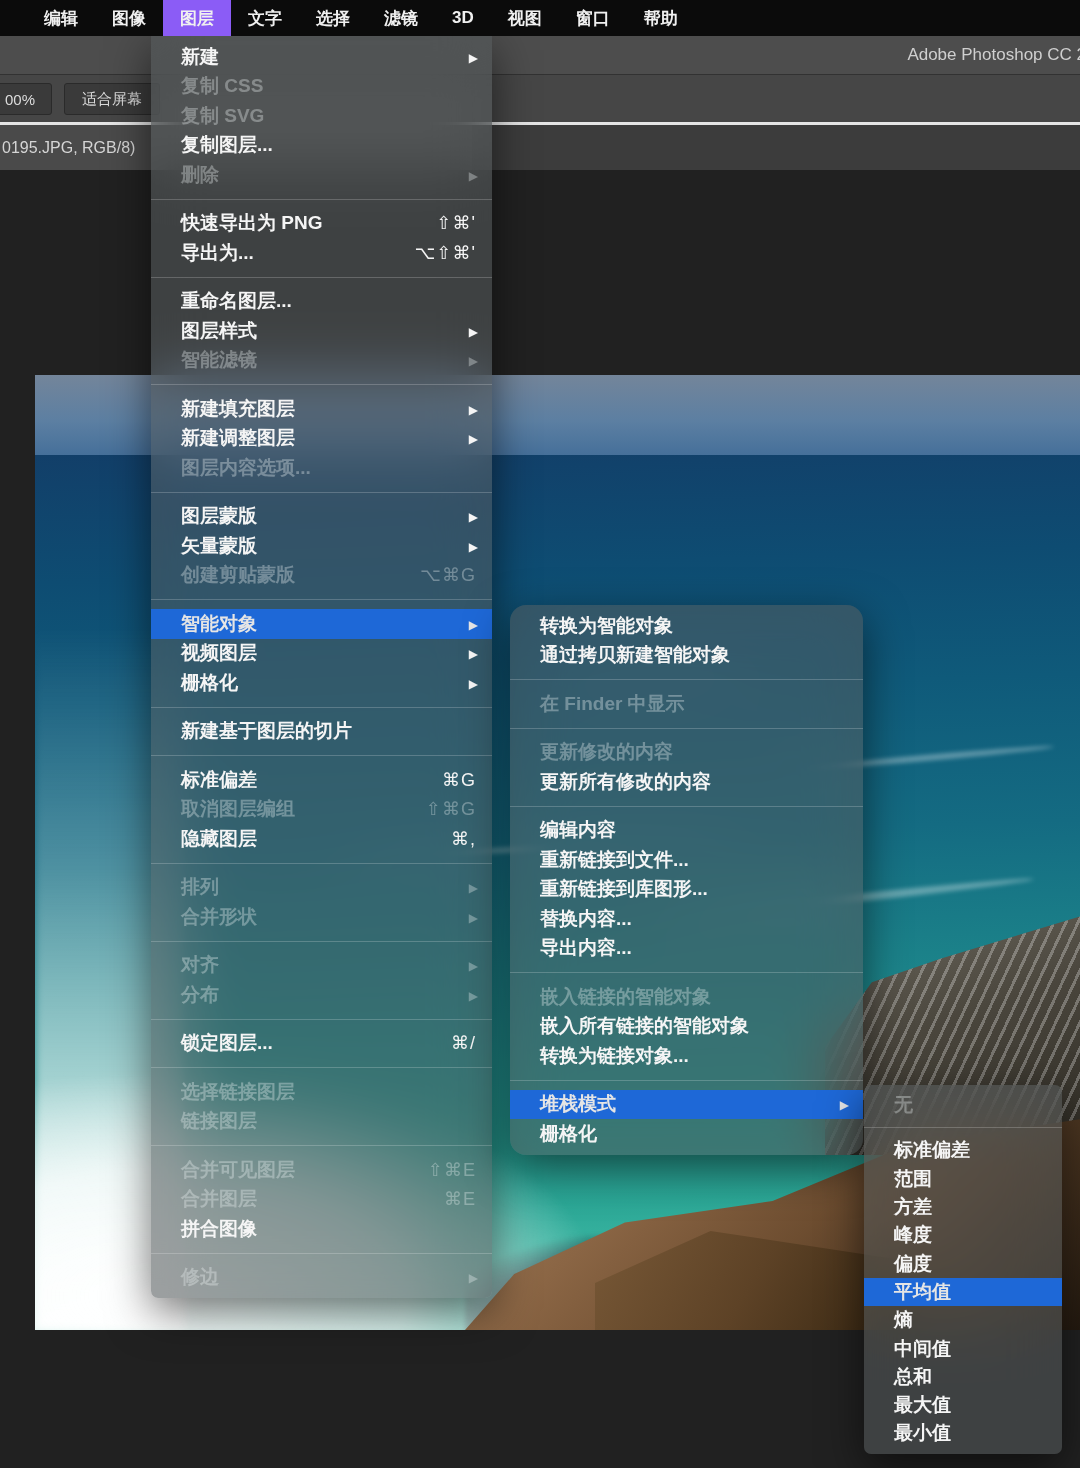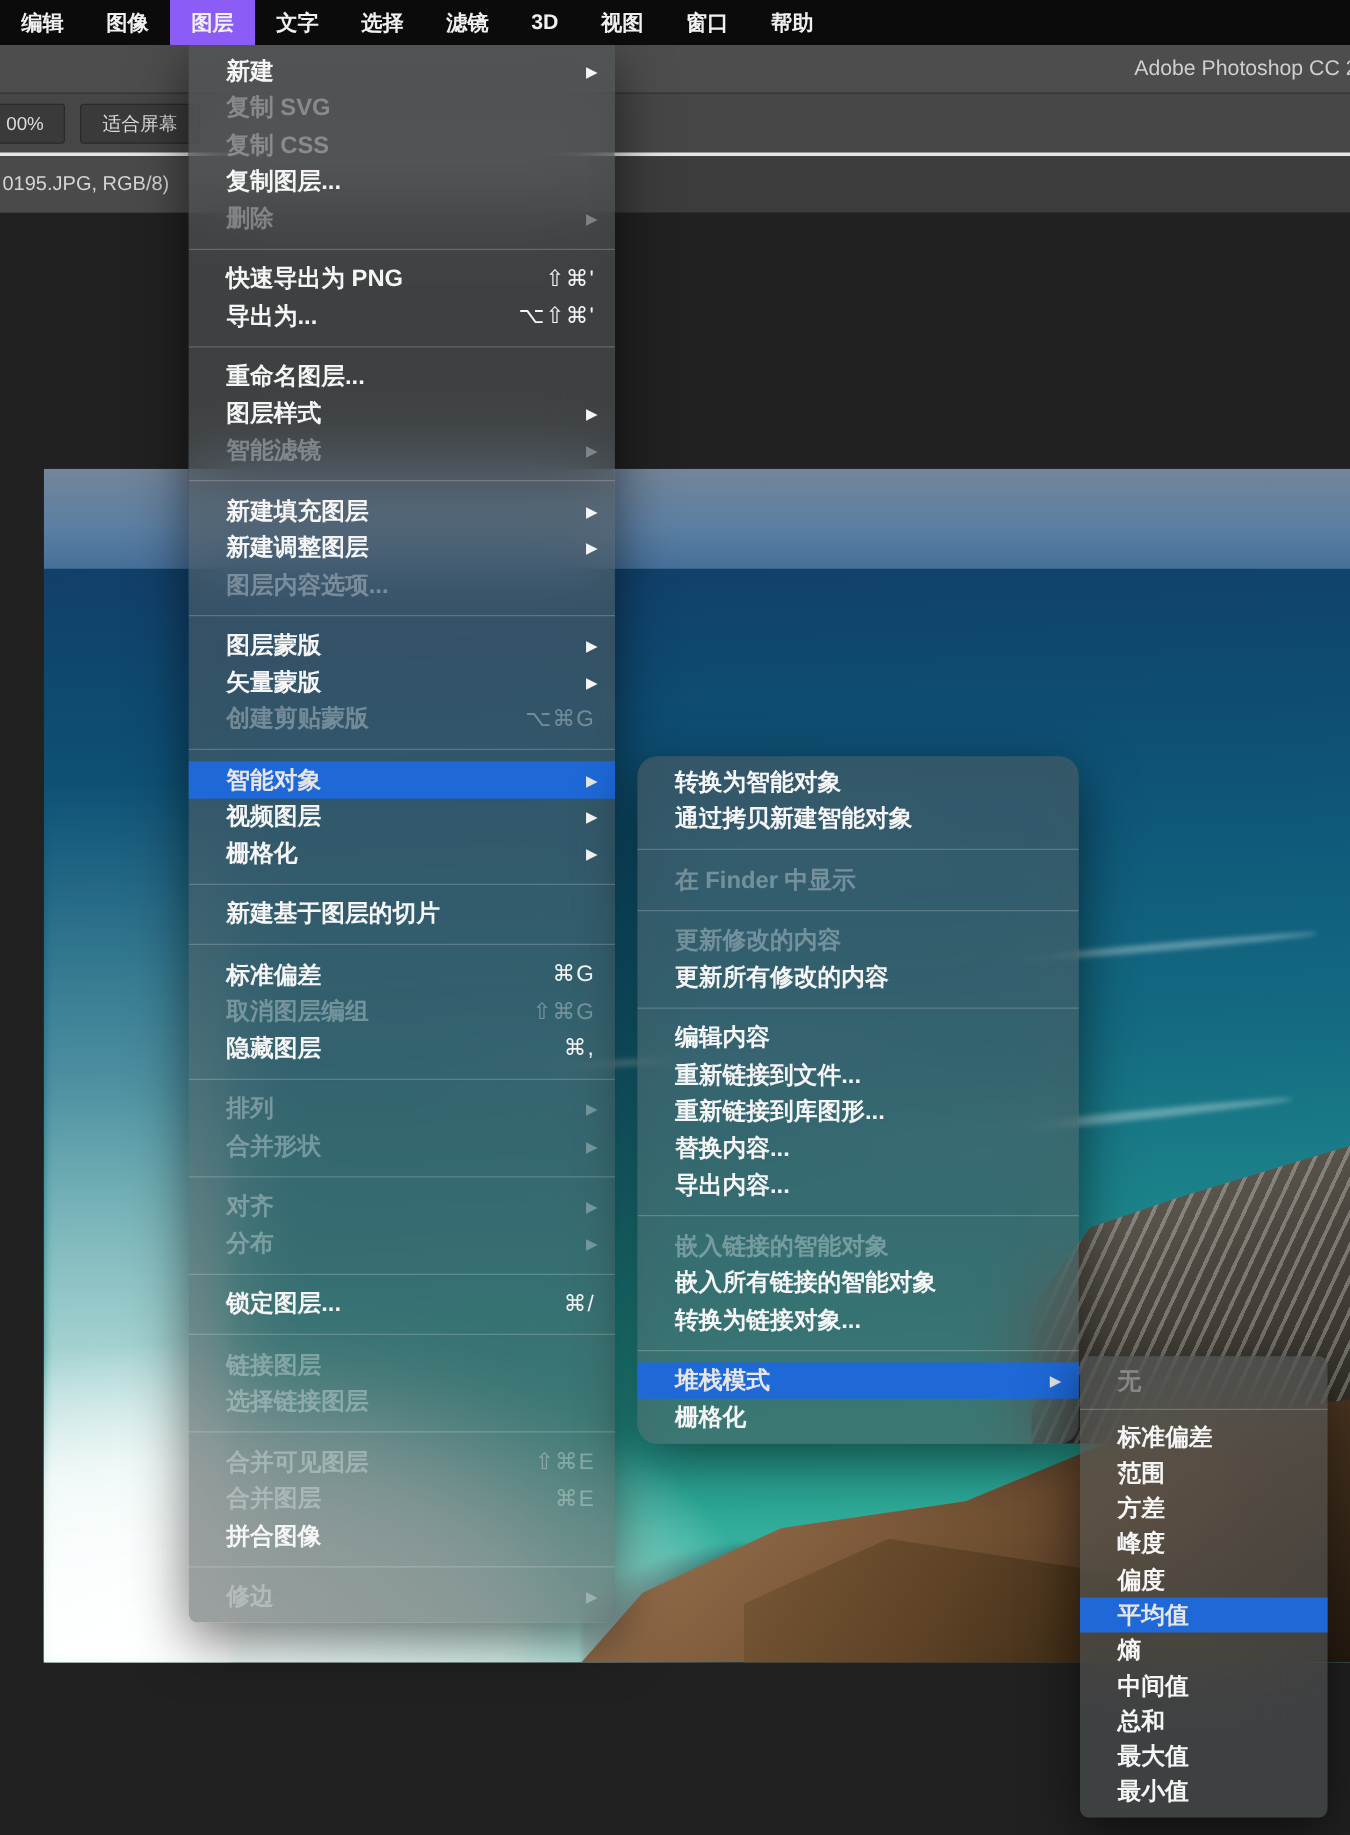--- a/index.html
+++ b/index.html
@@ -6,21 +6,21 @@
   body{
     width:1080px;height:1468px;position:relative;overflow:hidden;
     background:#202020;
     font-family:"Liberation Sans","DejaVu Sans",sans-serif;
     -webkit-font-smoothing:antialiased;
   }
   
   .menubar{
     position:absolute;left:0;top:0;width:100%;height:36px;
     background:#0b0b0b;display:flex;align-items:stretch;
-    box-sizing:border-box;z-index:40;
+    padding-left:27px;box-sizing:border-box;z-index:40;
   }
   .menubar-item{
     color:#f0f0f0;font-size:17px;font-weight:600;
     display:flex;align-items:center;padding:0 17px;cursor:default;white-space:nowrap;
   }
   .menubar-item.active{background:#8b5cf6;font-family:Liberation Serif, serif;}
   .titlebar{
     position:absolute;left:0;top:36px;width:100%;height:39px;
     background:#4d4d4d;border-bottom:1px solid #323232;box-sizing:border-box;z-index:1;
   }
@@ -172,24 +172,24 @@
     <div class="menubar-item">窗口</div>
     <div class="menubar-item">帮助</div>
   </div>
 
 <div class="panel main" id="layer-menu">
     <div class="menu-item">
       <span class="mi-label">新建</span>
       <span class="mi-arrow">▶</span>
     </div>
     <div class="menu-item disabled">
+      <span class="mi-label">复制 CSS</span>
+    </div>
+    <div class="menu-item disabled">
       <span class="mi-label">复制 SVG</span>
-    </div>
-    <div class="menu-item disabled">
-      <span class="mi-label">复制 CSS</span>
     </div>
     <div class="menu-item">
       <span class="mi-label">复制图层...</span>
     </div>
     <div class="menu-item disabled">
       <span class="mi-label">删除</span>
       <span class="mi-arrow">▶</span>
     </div>
     <div class="menu-sep"></div>
     <div class="menu-item">
@@ -285,24 +285,24 @@
       <span class="mi-label">分布</span>
       <span class="mi-arrow">▶</span>
     </div>
     <div class="menu-sep"></div>
     <div class="menu-item">
       <span class="mi-label">锁定图层...</span>
       <span class="mi-shortcut">⌘/</span>
     </div>
     <div class="menu-sep"></div>
     <div class="menu-item disabled">
+      <span class="mi-label">选择链接图层</span>
+    </div>
+    <div class="menu-item disabled">
       <span class="mi-label">链接图层</span>
-    </div>
-    <div class="menu-item disabled">
-      <span class="mi-label">选择链接图层</span>
     </div>
     <div class="menu-sep"></div>
     <div class="menu-item disabled">
       <span class="mi-label">合并可见图层</span>
       <span class="mi-shortcut">⇧⌘E</span>
     </div>
     <div class="menu-item disabled">
       <span class="mi-label">合并图层</span>
       <span class="mi-shortcut">⌘E</span>
     </div>

